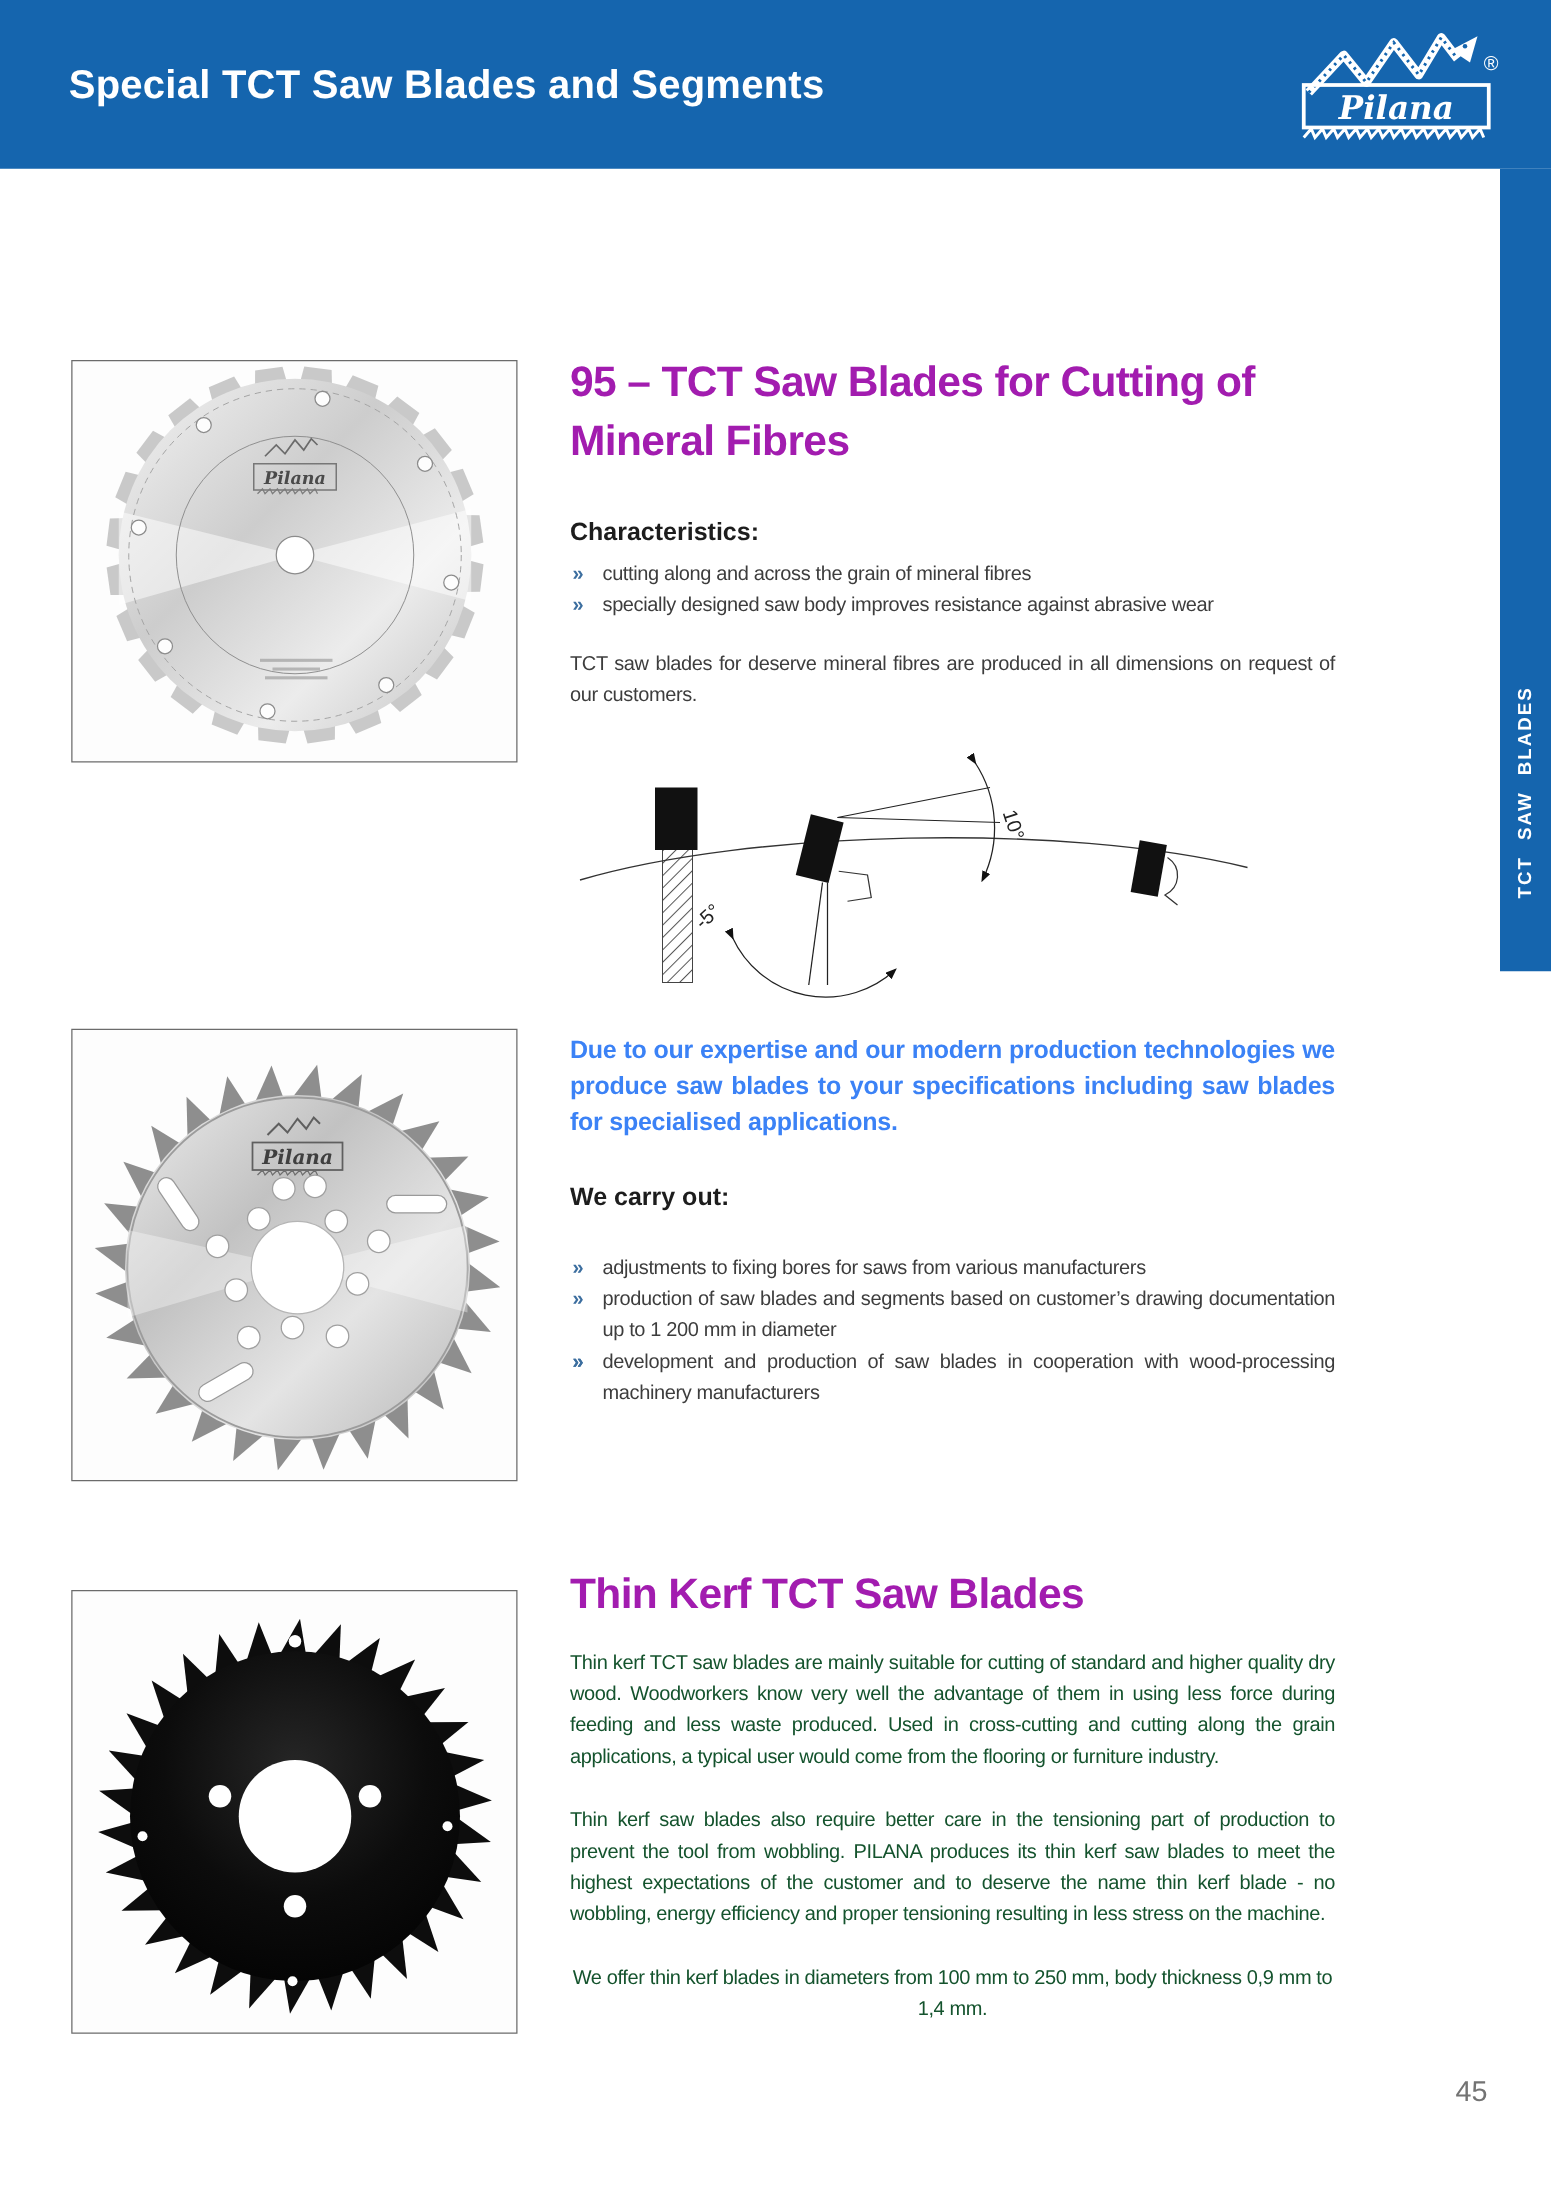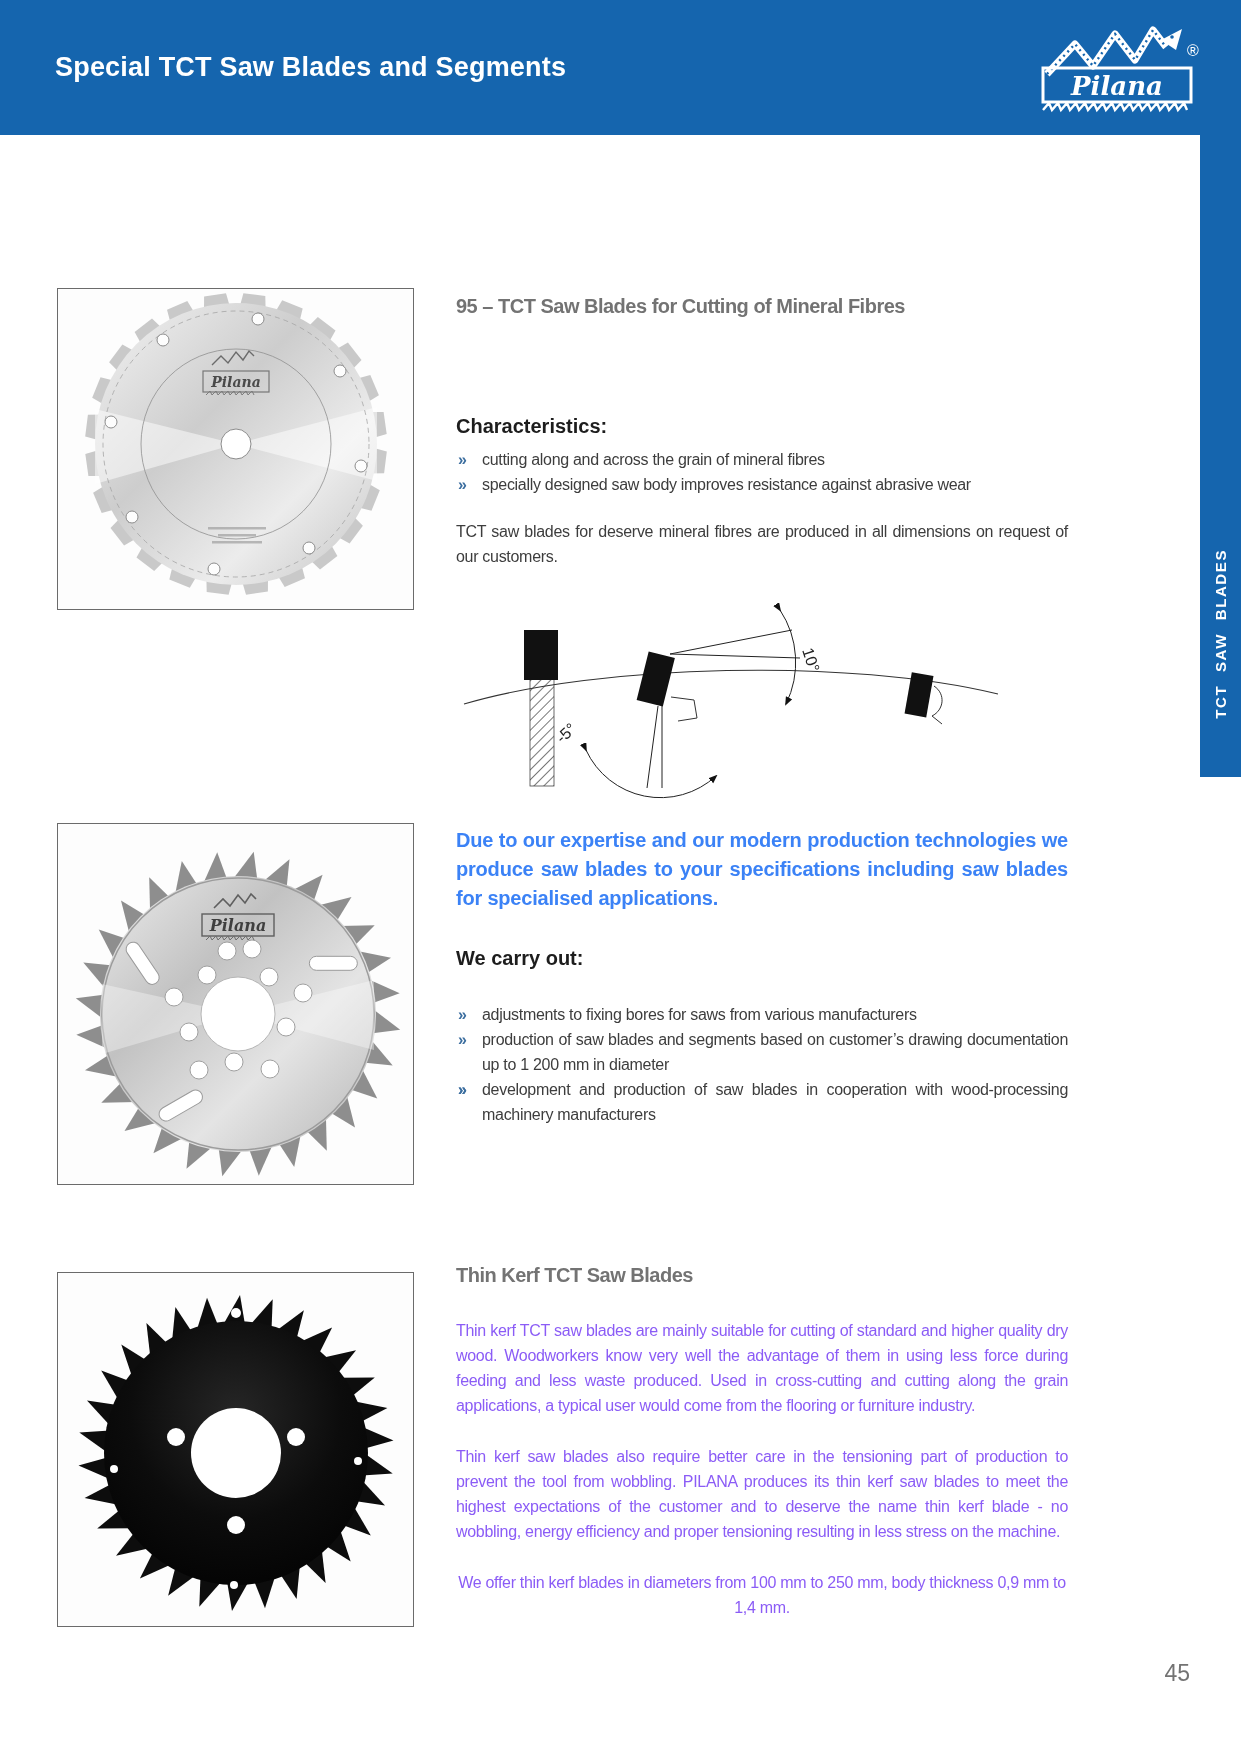--- a/index.html
+++ b/index.html
@@ -1,55 +1,55 @@
 <!DOCTYPE html>
 <html><head>
 <meta charset="utf-8">
 <style>
   html,body{margin:0;padding:0;background:#ffffff;}
   .page{position:relative;width:1241px;height:1755px;background:#ffffff;overflow:hidden;
         font-family:"Liberation Sans","DejaVu Sans",sans-serif;color:#3d3d3d;}
   
   .hdr{position:absolute;left:0;top:0;width:1241px;height:135px;background:#1565ae;
        display:flex;align-items:center;}
-  .hdr h1{margin:0 0 0 55px;font-size:27px;font-weight:bold;color:#ffffff;letter-spacing:0.2px;flex:1 1 auto;}
+  .hdr h1{margin:0 0 0 55px;font-size:32px;font-weight:bold;color:#ffffff;letter-spacing:0.2px;flex:1 1 auto;}
   .logo{position:absolute;right:34px;top:20px;width:172px;height:96px;}
   
   .side-tab{position:absolute;right:0;top:135px;width:41px;height:642px;background:#1565ae;
             display:flex;flex-direction:column;align-items:center;justify-content:flex-end;padding-bottom:58px;box-sizing:border-box;}
   .side-tab span{writing-mode:vertical-rl;transform:rotate(180deg);color:#ffffff;font-weight:bold;
             font-size:15px;letter-spacing:1.6px;word-spacing:7px;white-space:nowrap;}
   
   .photo{position:absolute;left:57px;width:355px;background:#fdfdfd;border:1px solid #6b6b6b;
          overflow:hidden;margin:0;}
   .photo svg{display:block;}
   .ph1{top:288px;height:320px;}
   .ph2{top:823px;height:360px;}
   .ph3{top:1272px;height:353px;}
   
-  .blue-h2{position:absolute;left:456px;margin:0;width:632px;font-size:20px;line-height:47px;
-           font-weight:bold;color:#737373;letter-spacing:-0.5px;}
+  .blue-h2{position:absolute;left:456px;margin:0;width:632px;font-size:34px;line-height:47px;
+           font-weight:bold;color:#a21caf;letter-spacing:-0.5px;}
   .t1{top:283px;}
   .t3{top:1252px;width:640px;}
   .h3{position:absolute;left:456px;margin:0;font-size:20px;font-weight:bold;color:#1d1d1d;line-height:24px;}
   .hchar{top:414px;}
   .hcarry{top:946px;}
   .blist{position:absolute;left:456px;width:612px;margin:0;padding:0;list-style:none;
          font-size:16px;line-height:25px;letter-spacing:-0.3px;color:#3d3d3d;}
   .ul1{top:447px;}
   .ul2{top:1002px;text-align:justify;}
   .blist li{position:relative;padding-left:26px;margin:0;}
   .bm{position:absolute;left:2px;top:0;color:#3c6e9f;font-weight:bold;}
   .bodyp{position:absolute;left:456px;width:612px;margin:0;font-size:16px;line-height:25px;
          letter-spacing:-0.3px;text-align:justify;color:#3d3d3d;}
   .p1{top:519px;}
   .intro{position:absolute;left:456px;top:826px;width:612px;margin:0;font-size:20px;line-height:29px;
          font-weight:bold;color:#3b82f6;text-align:justify;letter-spacing:-0.2px;}
   .tk-body{position:absolute;left:456px;top:1318px;width:612px;}
-  .tk-body p{margin:0 0 26px 0;font-size:16px;line-height:25px;letter-spacing:-0.3px;text-align:justify;color:#8b5cf6;}
+  .tk-body p{margin:0 0 26px 0;font-size:16px;line-height:25px;letter-spacing:-0.3px;text-align:justify;color:#14532d;}
   .tk-body p:last-child{text-align:center;}
   
   .diagram{position:absolute;left:450px;top:592px;width:566px;height:232px;}
   
   .pnum{position:absolute;right:51px;top:1660px;font-size:23px;color:#737373;}
 </style>
 </head>
 <body>
 
 <div class="page">

